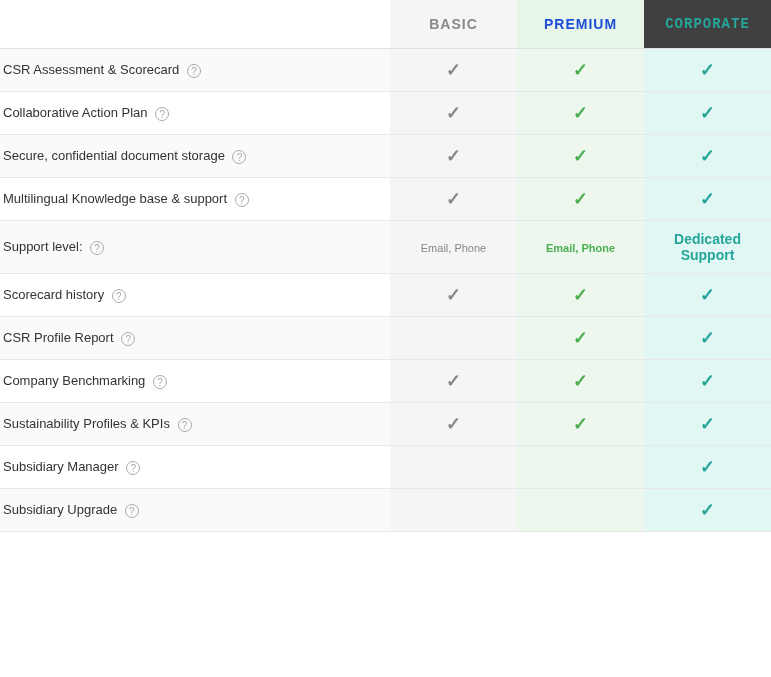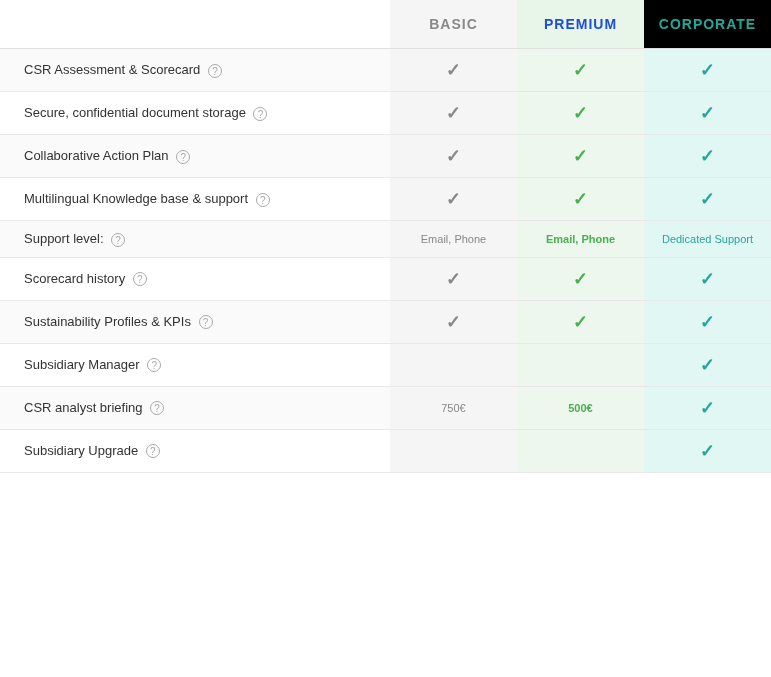--- a/index.html
+++ b/index.html
@@ -38,40 +38,41 @@
       background: #f5f5f5;
       width: 127px;
     }
     thead th.col-premium {
       color: #1d4ed8;
       background: #e8f5e9;
       width: 127px;
     }
     thead th.col-corporate {
       color: #26a69a;
-      background: #000000;
+      background: #404040;
       width: 127px;
+      font-family: Liberation Mono, monospace;
     }
     tbody tr {
       border-bottom: 1px solid #e8e8e8;
     }
     tbody tr:nth-child(odd) {
       background: #fafafa;
     }
     tbody tr:nth-child(even) {
       background: #fff;
     }
     tbody td {
       padding: 10px 8px;
       vertical-align: middle;
     }
     td.col-feature {
       color: #333;
       font-size: 13px;
-      padding-left: 24px;
+      padding-left: 3px;
     }
     td.col-basic {
       text-align: center;
       background: #f5f5f5;
     }
     td.col-premium {
       text-align: center;
       background: #edf7ee;
     }
     td.col-corporate {
@@ -116,22 +117,22 @@
       font-size: 11px;
       font-weight: bold;
     }
     .text-teal {
       color: #26a69a;
       font-size: 11px;
       font-weight: bold;
     }
     .text-teal-dedicated {
       color: #26a69a;
-      font-size: 11px;
-      font-weight: normal;
+      font-size: 14px;
+      font-weight: bold;
       text-align: center;
     }
   </style>
 </head>
 <body>
 
 <div class="container">
   <table>
     <thead>
       <tr>
@@ -148,27 +149,27 @@
       </tr>
     </thead>
     <tbody id="table-body">
     <tr>
           <td class="col-feature"><span>CSR Assessment &amp; Scorecard</span> <span class="help-icon">?</span></td>
           <td class="col-basic"><span class="check-gray">✓</span></td>
           <td class="col-premium"><span class="check-green">✓</span></td>
           <td class="col-corporate"><span class="check-teal">✓</span></td>
         </tr>
         <tr>
+          <td class="col-feature"><span>Collaborative Action Plan</span> <span class="help-icon">?</span></td>
+          <td class="col-basic"><span class="check-gray">✓</span></td>
+          <td class="col-premium"><span class="check-green">✓</span></td>
+          <td class="col-corporate"><span class="check-teal">✓</span></td>
+        </tr>
+        <tr>
           <td class="col-feature"><span>Secure, confidential document storage</span> <span class="help-icon">?</span></td>
-          <td class="col-basic"><span class="check-gray">✓</span></td>
-          <td class="col-premium"><span class="check-green">✓</span></td>
-          <td class="col-corporate"><span class="check-teal">✓</span></td>
-        </tr>
-        <tr>
-          <td class="col-feature"><span>Collaborative Action Plan</span> <span class="help-icon">?</span></td>
           <td class="col-basic"><span class="check-gray">✓</span></td>
           <td class="col-premium"><span class="check-green">✓</span></td>
           <td class="col-corporate"><span class="check-teal">✓</span></td>
         </tr>
         <tr>
           <td class="col-feature"><span>Multilingual Knowledge base &amp; support</span> <span class="help-icon">?</span></td>
           <td class="col-basic"><span class="check-gray">✓</span></td>
           <td class="col-premium"><span class="check-green">✓</span></td>
           <td class="col-corporate"><span class="check-teal">✓</span></td>
         </tr>
@@ -178,35 +179,41 @@
           <td class="col-premium"><span class="text-green">Email, Phone</span></td>
           <td class="col-corporate"><span class="text-teal-dedicated">Dedicated Support</span></td>
         </tr>
         <tr>
           <td class="col-feature"><span>Scorecard history</span> <span class="help-icon">?</span></td>
           <td class="col-basic"><span class="check-gray">✓</span></td>
           <td class="col-premium"><span class="check-green">✓</span></td>
           <td class="col-corporate"><span class="check-teal">✓</span></td>
         </tr>
         <tr>
+          <td class="col-feature"><span>CSR Profile Report</span> <span class="help-icon">?</span></td>
+          <td class="col-basic"></td>
+          <td class="col-premium"><span class="check-green">✓</span></td>
+          <td class="col-corporate"><span class="check-teal">✓</span></td>
+        </tr>
+        <tr>
+          <td class="col-feature"><span>Company Benchmarking</span> <span class="help-icon">?</span></td>
+          <td class="col-basic"><span class="check-gray">✓</span></td>
+          <td class="col-premium"><span class="check-green">✓</span></td>
+          <td class="col-corporate"><span class="check-teal">✓</span></td>
+        </tr>
+        <tr>
           <td class="col-feature"><span>Sustainability Profiles &amp; KPIs</span> <span class="help-icon">?</span></td>
           <td class="col-basic"><span class="check-gray">✓</span></td>
           <td class="col-premium"><span class="check-green">✓</span></td>
           <td class="col-corporate"><span class="check-teal">✓</span></td>
         </tr>
         <tr>
           <td class="col-feature"><span>Subsidiary Manager</span> <span class="help-icon">?</span></td>
           <td class="col-basic"></td>
           <td class="col-premium"></td>
-          <td class="col-corporate"><span class="check-teal">✓</span></td>
-        </tr>
-        <tr>
-          <td class="col-feature"><span>CSR analyst briefing</span> <span class="help-icon">?</span></td>
-          <td class="col-basic"><span class="text-gray">750€</span></td>
-          <td class="col-premium"><span class="text-green">500€</span></td>
           <td class="col-corporate"><span class="check-teal">✓</span></td>
         </tr>
         <tr>
           <td class="col-feature"><span>Subsidiary Upgrade</span> <span class="help-icon">?</span></td>
           <td class="col-basic"></td>
           <td class="col-premium"></td>
           <td class="col-corporate"><span class="check-teal">✓</span></td>
         </tr>
       </tbody>
   </table>

